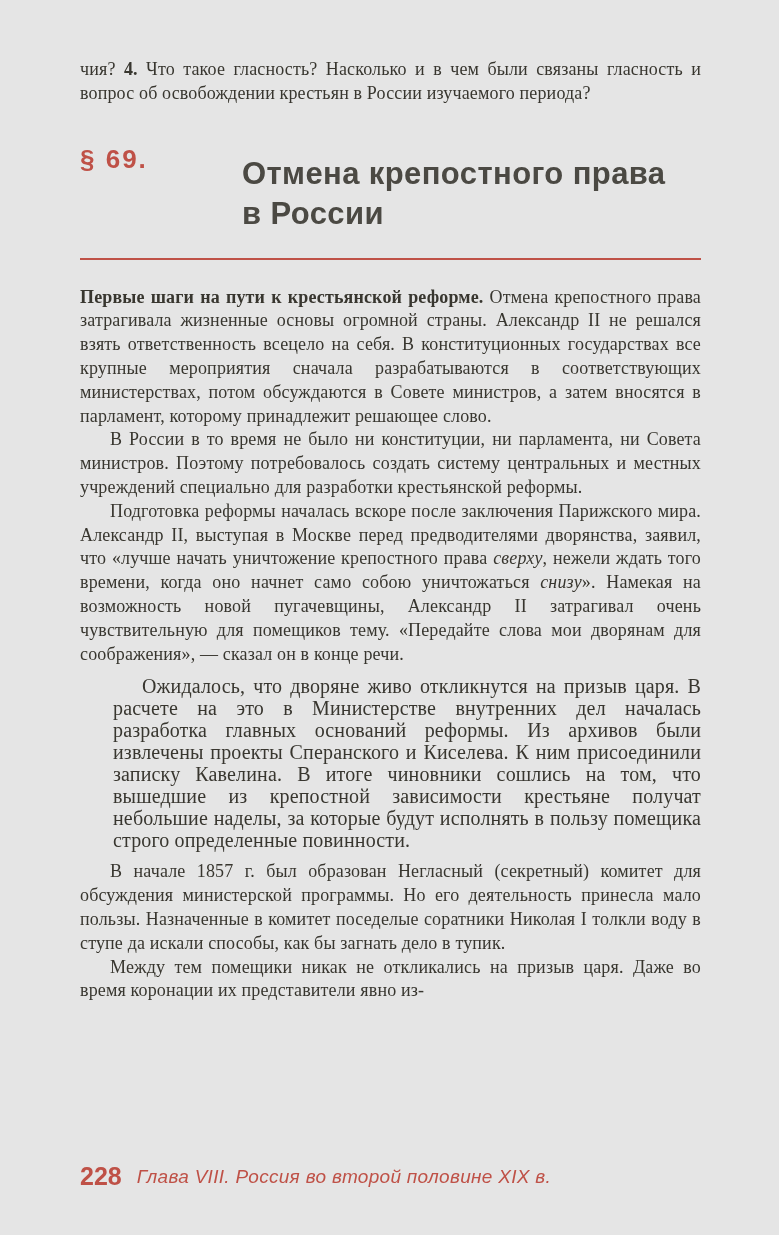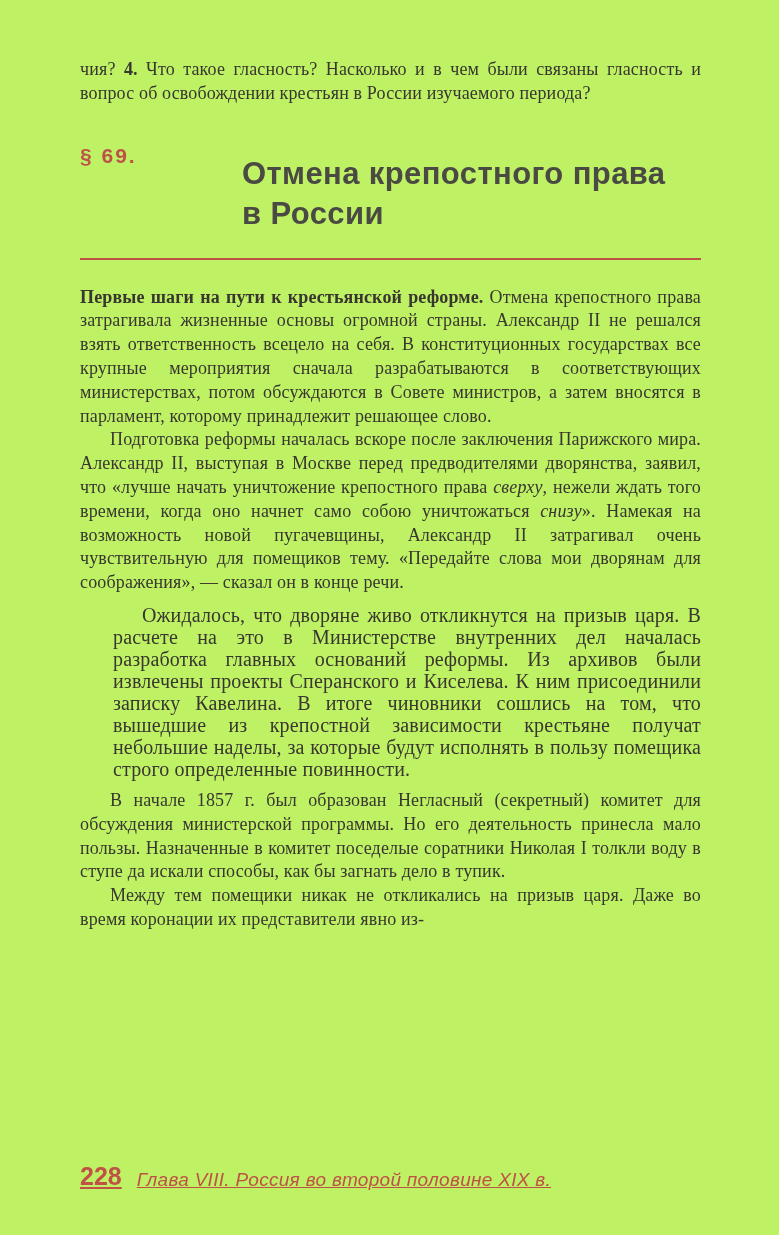--- a/index.html
+++ b/index.html
@@ -12,21 +12,21 @@
     font-family: "Liberation Serif", "DejaVu Serif", serif;
   }
   .page {
     position: relative;
     width: 779px;
     height: 1235px;
     padding: 58px 78px 44px 80px;
     display: flex;
     flex-direction: column;
     overflow: hidden;
-    background: #bef264;
+    background: #e5e5e5;
   }
   .body-size {
     font-size: 18px;
     line-height: 23.8px;
     text-align: justify;
     letter-spacing: 0.15px;
   }
   p { margin: 0; text-indent: 30px; }
   p.first { text-indent: 0; }
   .intro { text-indent: 0; }
@@ -34,21 +34,21 @@
   .section-header {
     display: flex;
     align-items: flex-start;
     margin-top: 36px;
     font-family: "Liberation Sans", "DejaVu Sans", sans-serif;
   }
   .section-number {
     width: 150px;
     flex: 0 0 150px;
     color: var(--accent, #bf5147);
-    font-size: 21px;
+    font-size: 26px;
     font-weight: bold;
     letter-spacing: 2px;
     padding-top: 2px;
   }
   .section-title {
     margin: 12px;
     font-size: 31px;
     line-height: 40px;
     font-weight: bold;
     color: #4b4943;
@@ -66,25 +66,24 @@
     font-size: 20px;
     line-height: 22px;
     margin: 9px 0 9px 33px;
     text-align: justify;
   }
   .petit p { text-indent: 29px; }
 
   .footer {
     margin-top: auto;
     display: flex;
-    align-items: flex-end;
+    align-items: center;
     gap: 15px;
     color: var(--accent, #bf5147);
     font-family: "Liberation Sans", "DejaVu Sans", sans-serif;
-    text-decoration: underline;
   }
   .page-number {
     font-size: 25px;
     font-weight: bold;
   }
   .chapter-title {
     font-size: 19px;
     font-style: italic;
     letter-spacing: 0.3px;
   }
@@ -102,20 +101,21 @@
     <div class="section-number">§ 69.</div>
     <h1 class="section-title"><span>Отмена крепостного права</span><br><span>в России</span></h1>
   </div>
 
   <hr class="rule">
 
   <div class="content body-size">
 
     <p class="first"><strong>Первые шаги на пути к крестьянской реформе.</strong><span> Отмена крепостного права затрагивала жизненные основы огромной страны. Александр II не решался взять ответственность всецело на себя. В конституционных государствах все крупные мероприятия сначала разрабатываются в соответствующих министерствах, потом обсуждаются в Совете министров, а затем вносятся в парламент, которому принадлежит решающее слово.</span></p>
 
+    <p>В России в то время не было ни конституции, ни парламента, ни Совета министров. Поэтому потребовалось создать систему центральных и местных учреждений специально для разработки крестьянской реформы.</p>
 
     <p><span>Подготовка реформы началась вскоре после заключения Парижского мира. Александр II, выступая в Москве перед предводителями дворянства, заявил, что «лучше начать уничтожение крепостного права </span><em>сверху</em><span>, нежели ждать того времени, когда оно начнет само собою уничтожаться </span><em>снизу</em><span>». Намекая на возможность новой пугачевщины, Александр II затрагивал очень чувствительную для помещиков тему. «Передайте слова мои дворянам для соображения», — сказал он в конце речи.</span></p>
 
     <div class="petit">
       <p>Ожидалось, что дворяне живо откликнутся на призыв царя. В расчете на это в Министерстве внутренних дел началась разработка главных оснований реформы. Из архивов были извлечены проекты Сперанского и Киселева. К ним присоединили записку Кавелина. В итоге чиновники сошлись на том, что вышедшие из крепостной зависимости крестьяне получат небольшие наделы, за которые будут исполнять в пользу помещика строго определенные повинности.</p>
     </div>
 
     <p>В начале 1857 г. был образован Негласный (секретный) комитет для обсуждения министерской программы. Но его деятельность принесла мало пользы. Назначенные в комитет поседелые соратники Николая I толкли воду в ступе да искали способы, как бы загнать дело в тупик.</p>
 
     <p>Между тем помещики никак не откликались на призыв царя. Даже во время коронации их представители явно из-</p>

